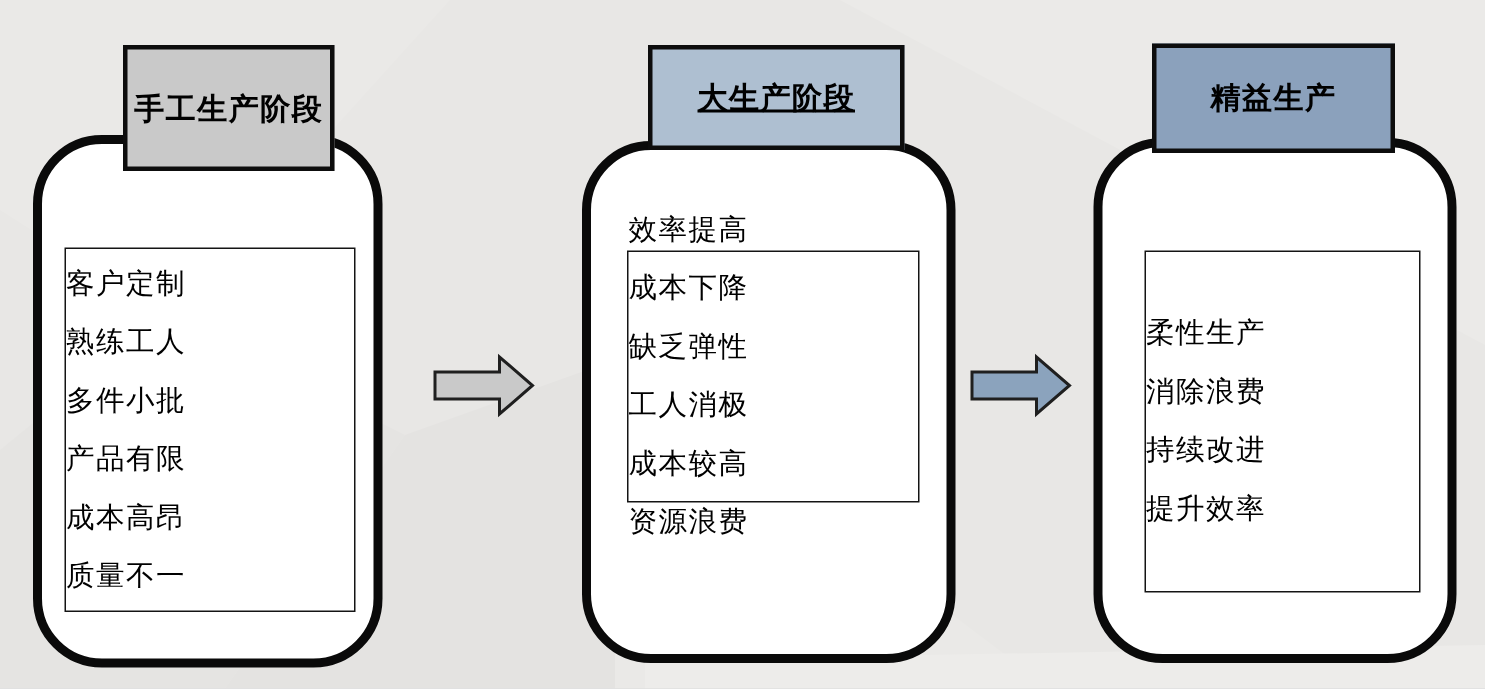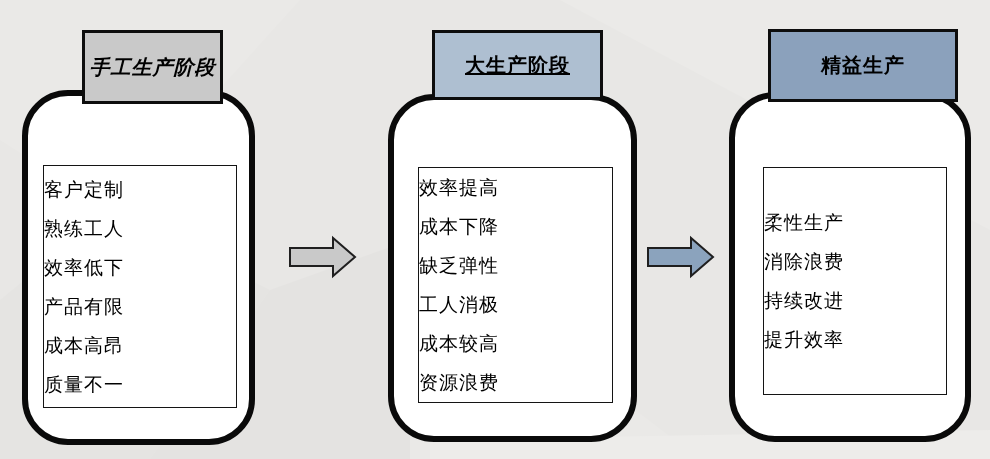--- a/index.html
+++ b/index.html
@@ -80,51 +80,51 @@
   <svg class="bg-facets" viewBox="0 0 990 459" aria-hidden="true">
     <polygon points="560,0 990,0 990,230" fill="#ebeae8"></polygon>
     <polygon points="0,0 300,0 110,210 0,140" fill="#eae9e7"></polygon>
     <polygon points="270,290 410,240 410,459 150,459" fill="#e4e3e1"></polygon>
     <polygon points="410,240 700,459 410,459" fill="#eae9e7"></polygon>
     <polygon points="430,440 990,430 990,459 430,459" fill="#edecea"></polygon>
     <polygon points="0,300 110,210 270,290 150,459 0,459" fill="#e5e4e2"></polygon>
   </svg>
 
   <div class="stage-box" style="left:22px; top:90px; width:233px; height:355px;"></div>
-  <div class="stage-header" style="left: 82px; top: 30px; width: 141px; height: 74px; background: rgb(201, 201, 201); font-style: italic;">手工生产阶段</div>
+  <div class="stage-header" style="left: 82px; top: 30px; width: 141px; height: 84px; background: rgb(201, 201, 201);">手工生产阶段</div>
   <div class="stage-item-list" style="left:43px; top:165px; width:194px; height:243px;">
     <div class="stage-item">客户定制</div>
     <div class="stage-item">熟练工人</div>
-    <div class="stage-item">效率低下</div>
+    <div class="stage-item">多件小批</div>
     <div class="stage-item">产品有限</div>
     <div class="stage-item">成本高昂</div>
     <div class="stage-item">质量不一</div>
   </div>
 
   <svg class="arrow" style="left:288px; top:235px;" viewBox="0 0 70 44">
     <polygon points="2,13 45,13 45,3 67,22 45,41 45,31 2,31" stroke="#1f1f1f" stroke-width="2" stroke-linejoin="miter" fill="#c9c9c9"></polygon>
   </svg>
 
   <div class="stage-box" style="left:388px; top:94px; width:249px; height:348px;"></div>
   <div class="stage-header" style="left: 432px; top: 30px; width: 171px; height: 70px; background: rgb(174, 191, 209); text-decoration: underline;">大生产阶段</div>
-  <div class="stage-item-list" style="left:418px; top:167px; width:195px; height:236px;">
+  <div class="stage-item-list" style="left:418px; top:167px; width:195px; height:168px;">
     <div class="stage-item">效率提高</div>
     <div class="stage-item">成本下降</div>
     <div class="stage-item">缺乏弹性</div>
     <div class="stage-item">工人消极</div>
     <div class="stage-item">成本较高</div>
     <div class="stage-item">资源浪费</div>
   </div>
 
   <svg class="arrow" style="left:646px; top:235px;" viewBox="0 0 70 44">
     <polygon points="2,13 45,13 45,3 67,22 45,41 45,31 2,31" stroke="#1f1f1f" stroke-width="2" stroke-linejoin="miter" fill="#8ba3bd"></polygon>
   </svg>
 
   <div class="stage-box" style="left:729px; top:92px; width:242px; height:350px;"></div>
-  <div class="stage-header" style="left: 768px; top: 29px; width: 190px; height: 73px; background: rgb(139, 161, 188);">精益生产</div>
+  <div class="stage-header" style="left: 768px; top: 29px; width: 162px; height: 73px; background: rgb(139, 161, 188);">精益生产</div>
   <div class="stage-item-list" style="left:763px; top:167px; width:184px; height:228px;">
     <div class="stage-item">柔性生产</div>
     <div class="stage-item">消除浪费</div>
     <div class="stage-item">持续改进</div>
     <div class="stage-item">提升效率</div>
   </div>
 
 </div>
 
 </body></html>

